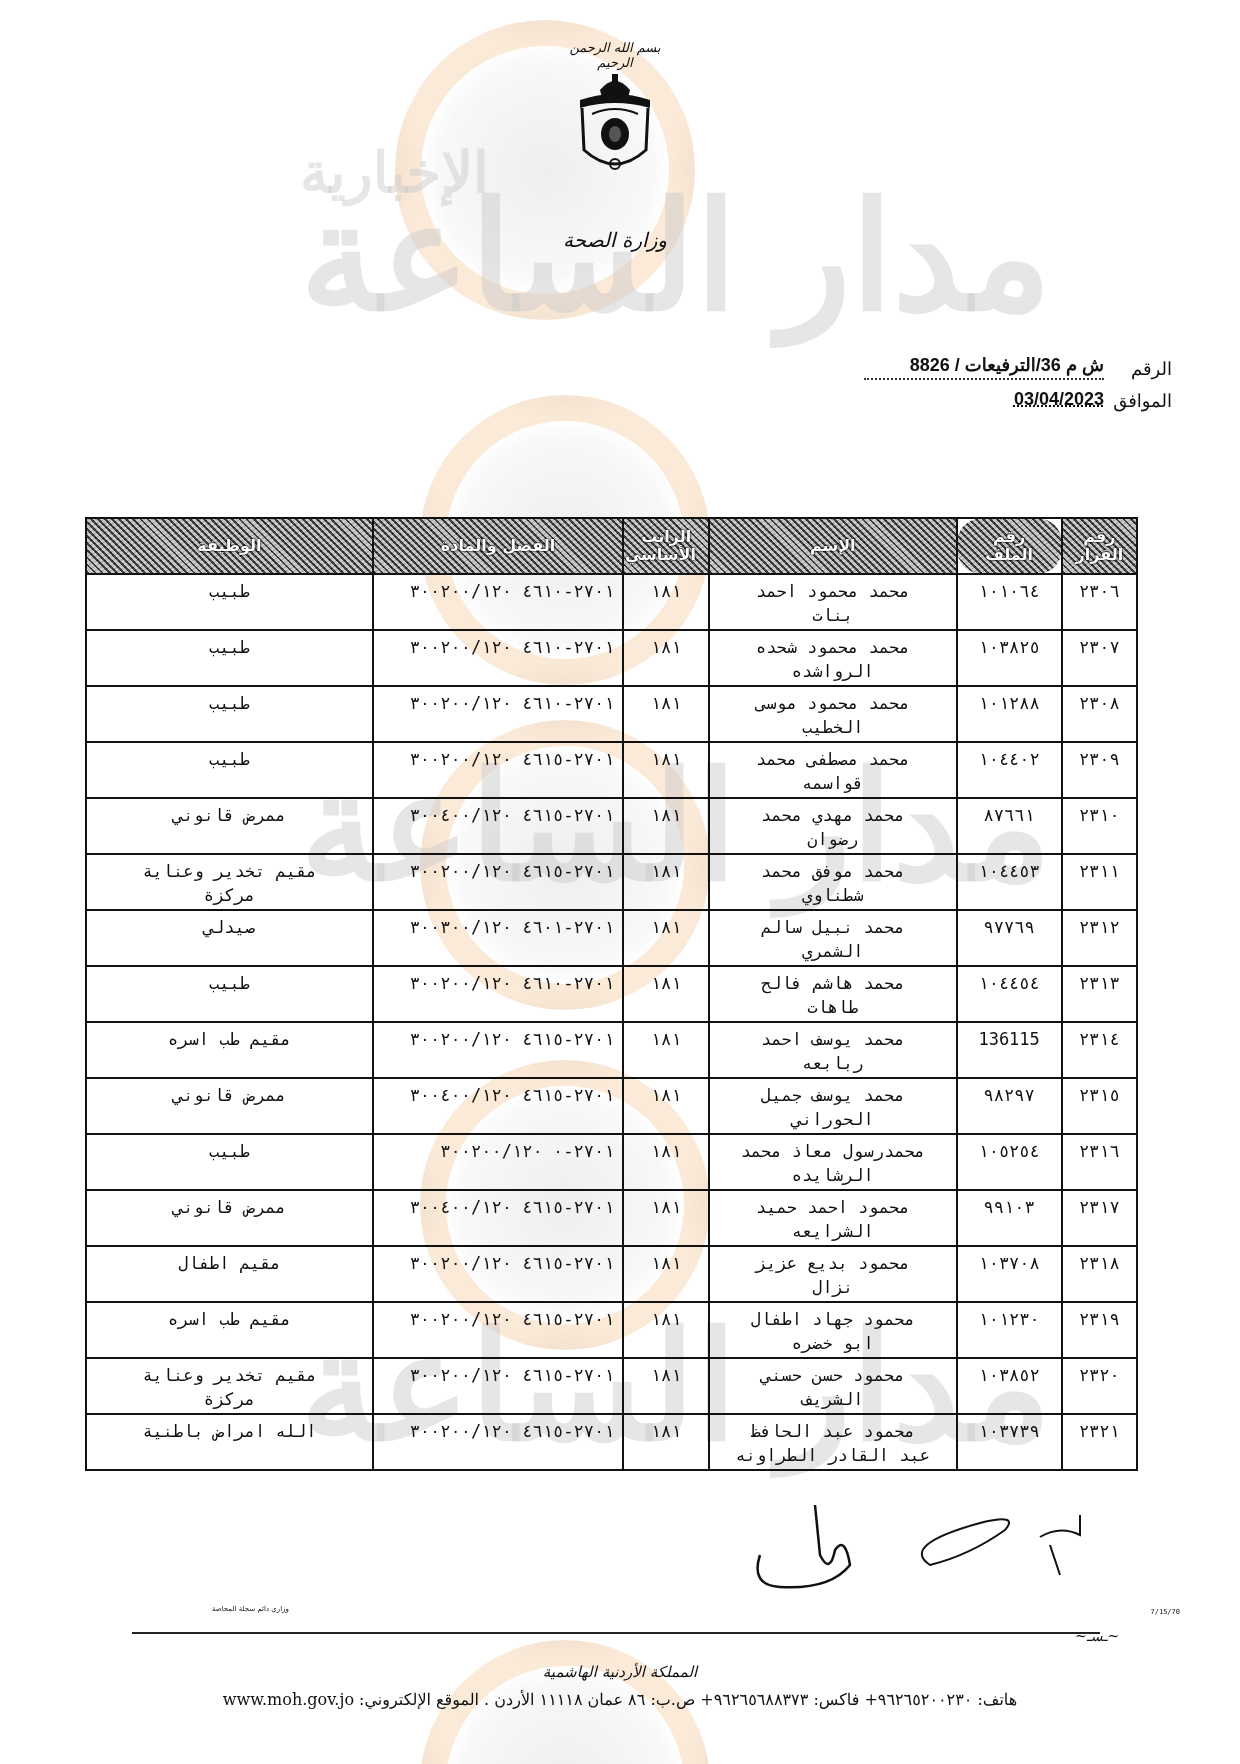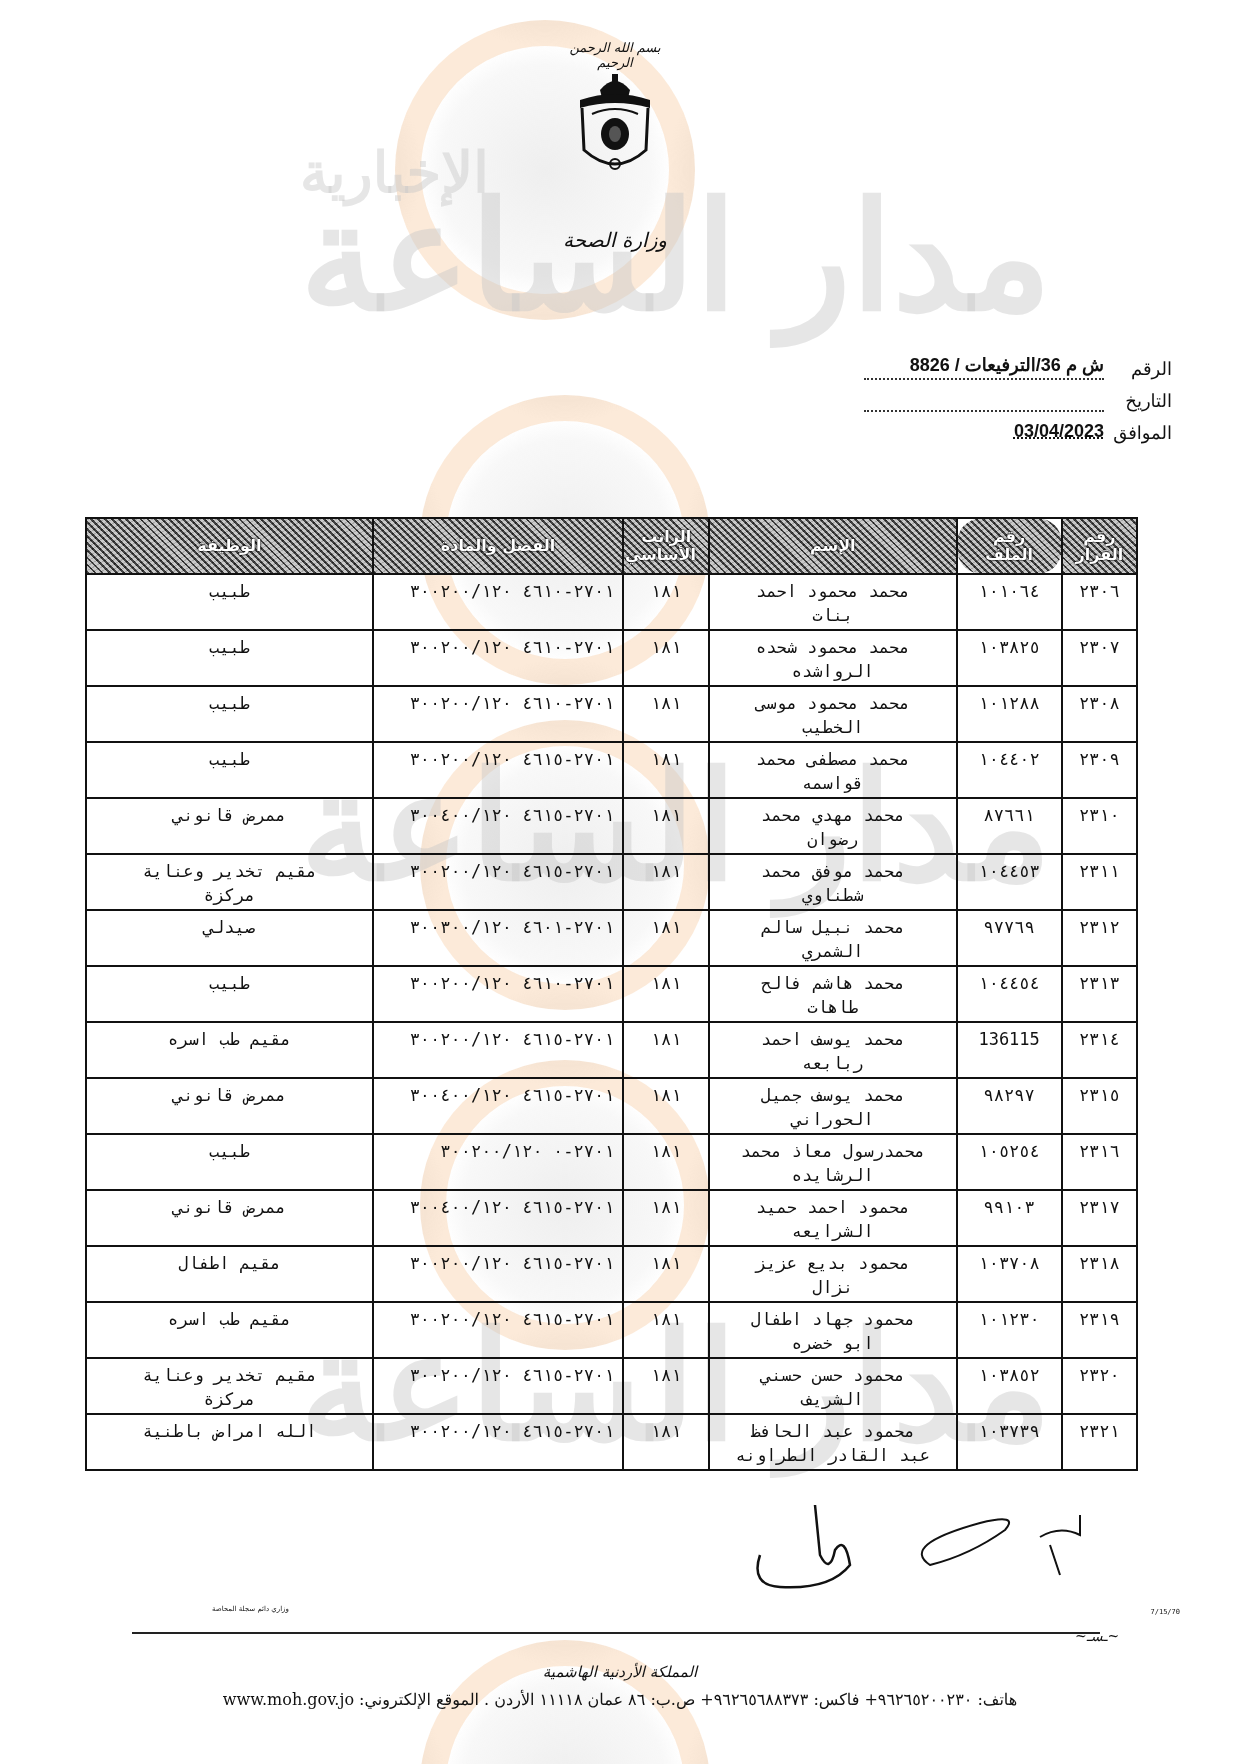--- a/index.html
+++ b/index.html
@@ -94,24 +94,20 @@
   </svg>
 </div>
 <div class="ministry">وزارة الصحة</div>
 
 <div class="ref-block">
   <div class="ref-row">
     <span class="ref-label">الرقم</span>
     <span class="ref-val">ش م 36/الترفيعات / 8826</span>
   </div>
   <div class="ref-row">
-    <span class="ref-label">التاريخ</span>
-    <span class="ref-val"></span>
-  </div>
-  <div class="ref-row">
     <span class="ref-label">الموافق</span>
     <span class="ref-val" style="border-bottom:none; text-decoration: underline dotted;">03/04/2023</span>
   </div>
 </div>
 
 <div class="tbl-wrap">
   <table>
     <thead>
       <tr>
         <th class="c-seq">رقم القرار</th>

